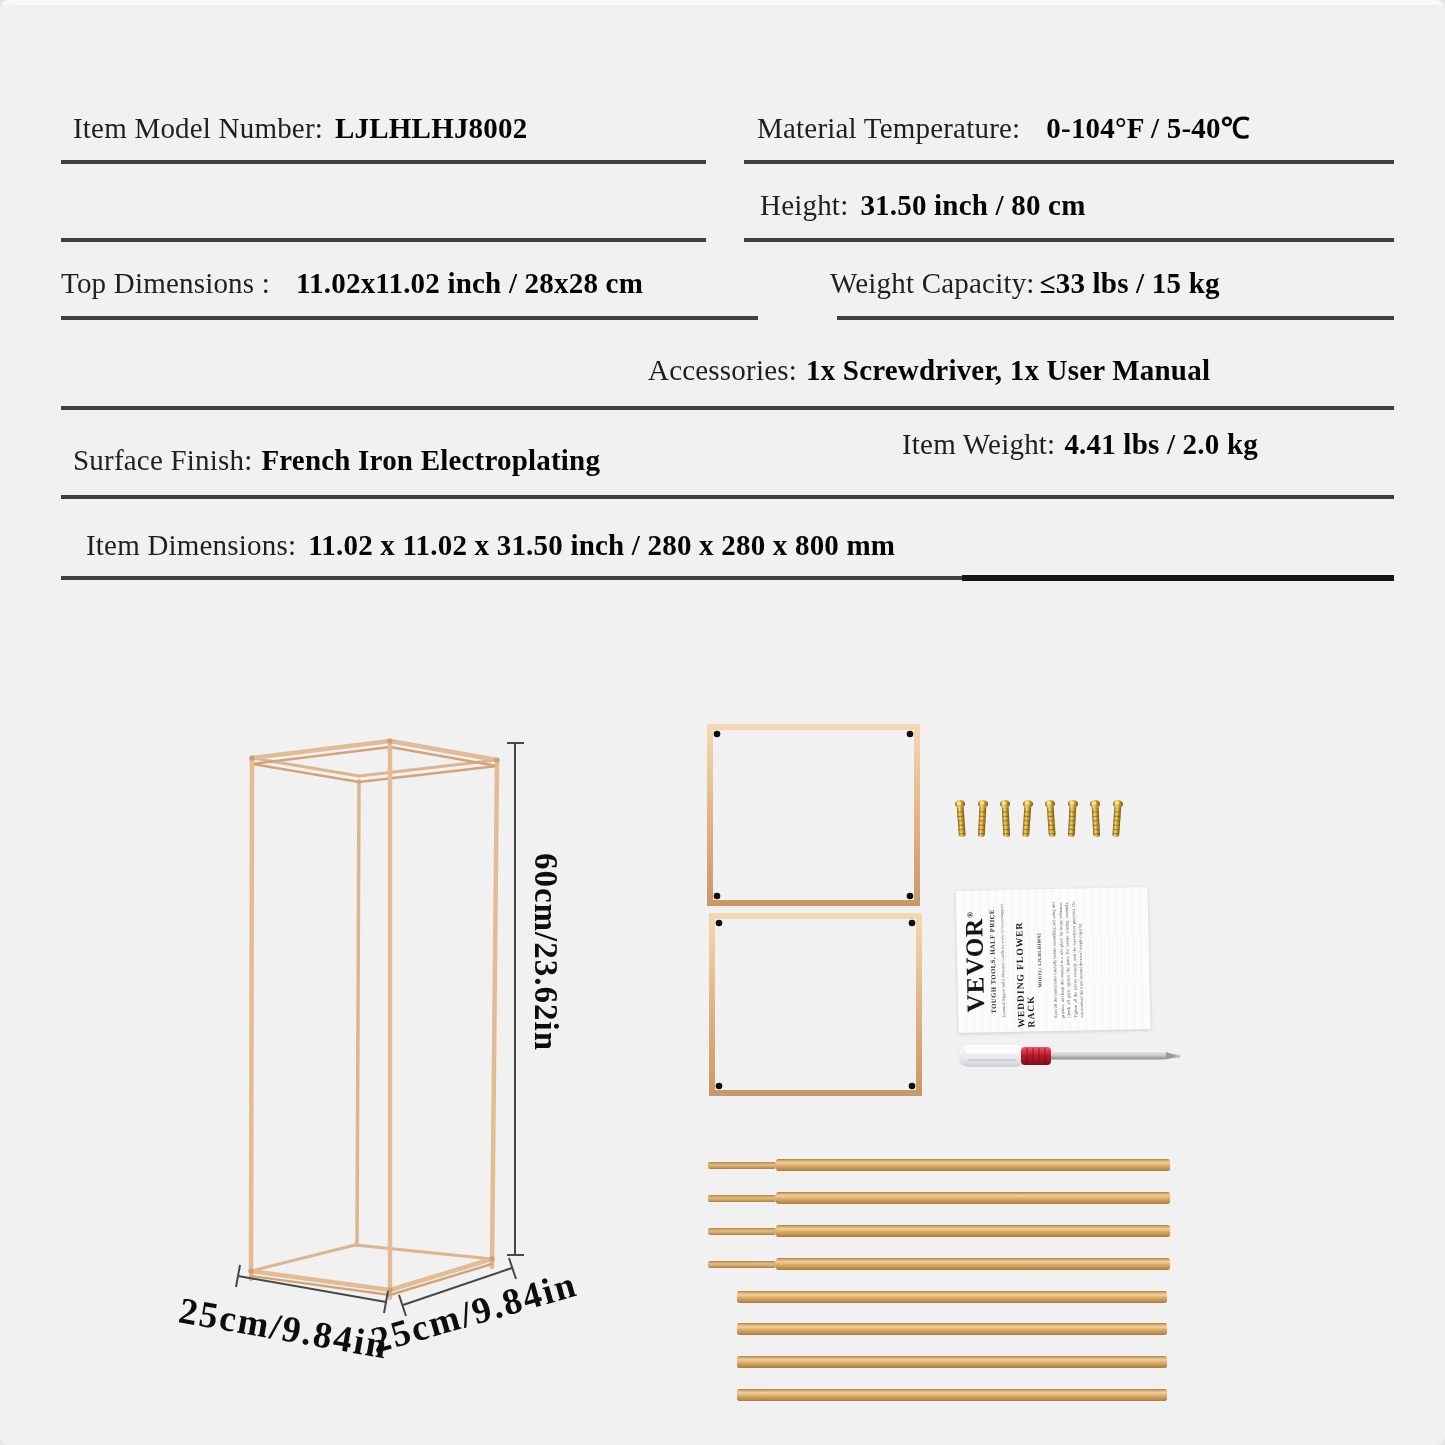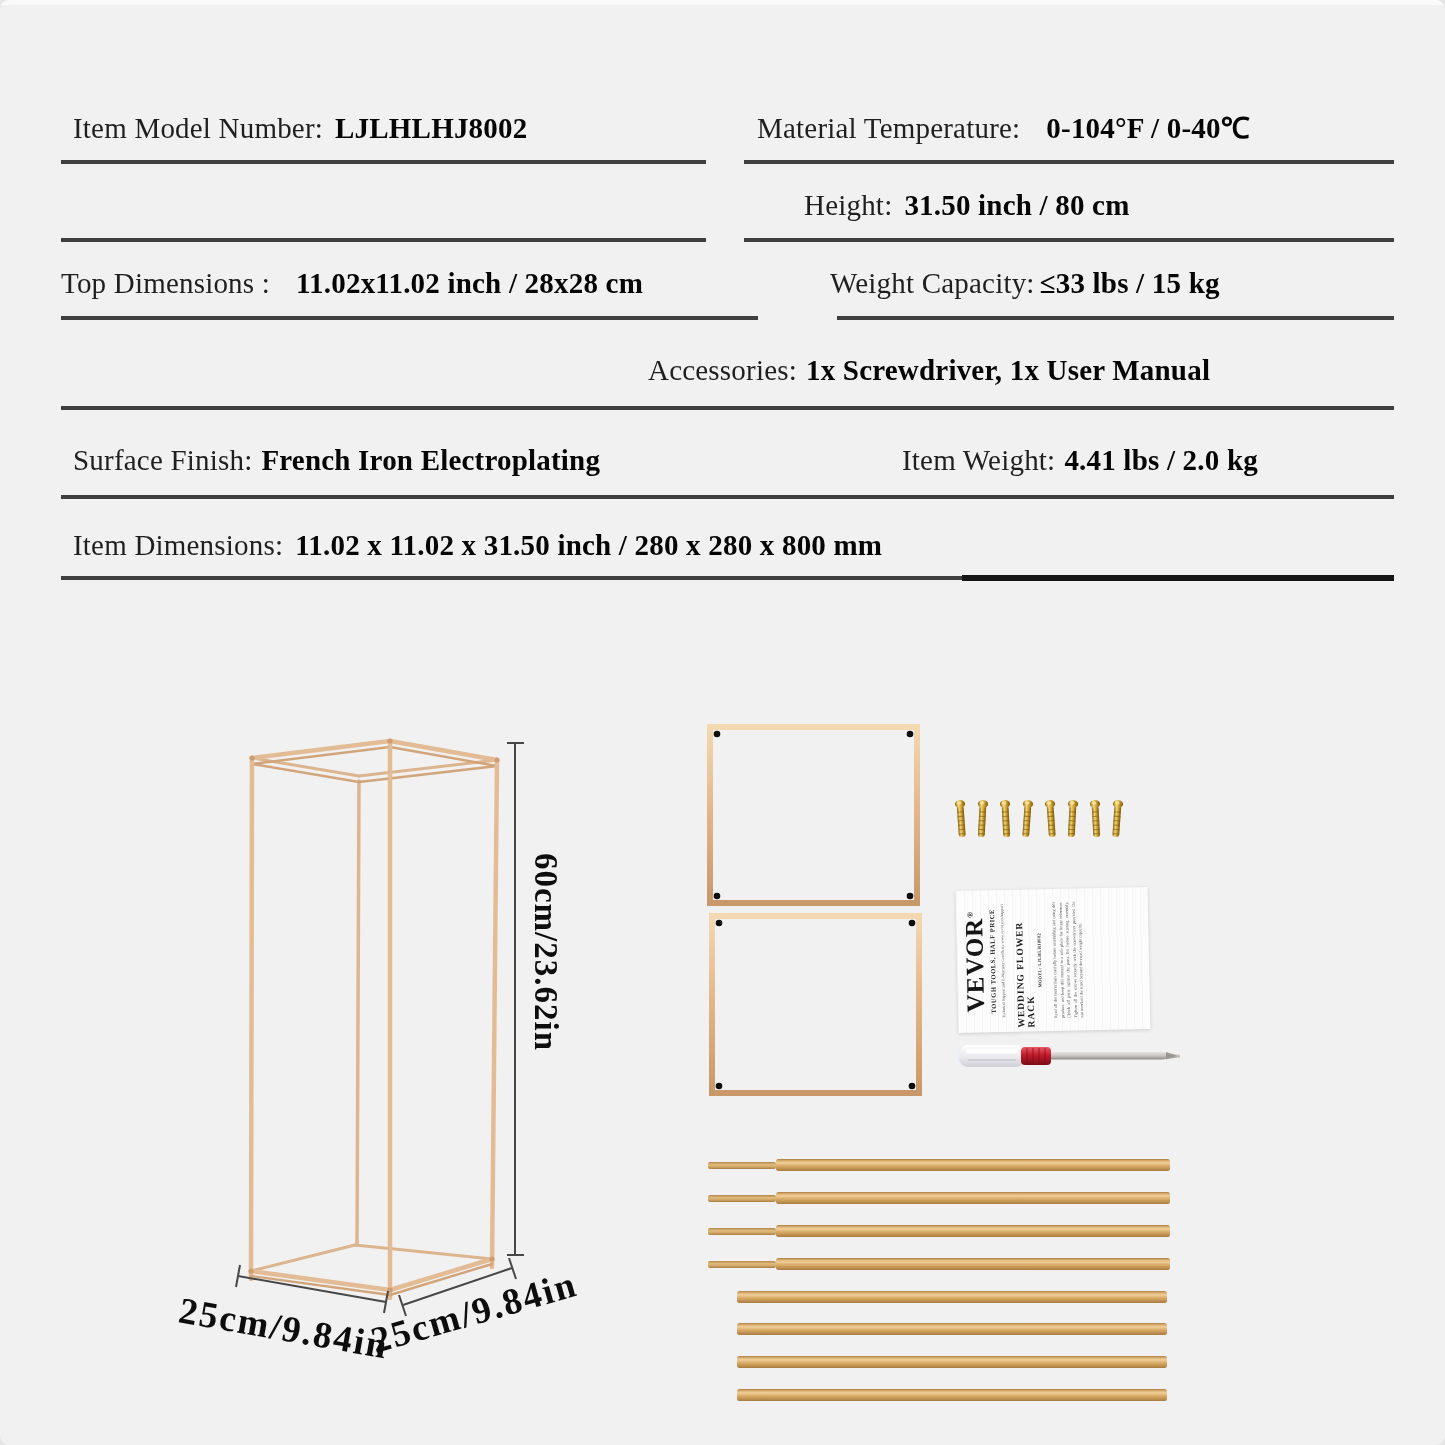--- a/index.html
+++ b/index.html
@@ -63,46 +63,46 @@
 </head>
 <body>
 
 <div class="canvas">
   <div class="top-strip"></div>
 
   <div class="cell" style="left:73px;top:108px;">
     <span class="lbl">Item Model Number:</span><span class="val">LJLHLHJ8002</span>
   </div>
   <div class="cell gap-lg" style="left:757px;top:108px;">
-    <span class="lbl">Material Temperature:</span><span class="val">0-104°F / 0-40℃</span>
-  </div>
-
-  <div class="cell" style="left:760px;top:185px;margin-left:44px;">
+    <span class="lbl">Material Temperature:</span><span class="val">0-104°F / 5-40℃</span>
+  </div>
+
+  <div class="cell" style="left:760px;top:185px;">
     <span class="lbl">Height:</span><span class="val">31.50 inch / 80 cm</span>
   </div>
 
   <div class="cell gap-lg" style="left:61px;top:263px;">
     <span class="lbl">Top Dimensions :</span><span class="val">11.02x11.02 inch / 28x28 cm</span>
   </div>
   <div class="cell gap-xs" style="left:830px;top:263px;">
     <span class="lbl">Weight Capacity:</span><span class="val">≤33 lbs / 15 kg</span>
   </div>
 
   <div class="cell gap-sm" style="left:648px;top:350px;">
     <span class="lbl">Accessories:</span><span class="val">1x Screwdriver, 1x User Manual</span>
   </div>
 
   <div class="cell gap-sm" style="left:73px;top:440px;">
     <span class="lbl">Surface Finish:</span><span class="val">French Iron Electroplating</span>
   </div>
-  <div class="cell gap-sm" style="left:902px;top:440px;">
+  <div class="cell gap-sm" style="left:902px;top:424px;">
     <span class="lbl">Item Weight:</span><span class="val">4.41 lbs / 2.0 kg</span>
   </div>
 
-  <div class="cell" style="left:73px;top:525px;">
+  <div class="cell" style="left:86px;top:525px;">
     <span class="lbl">Item Dimensions:</span><span class="val">11.02 x 11.02 x 31.50 inch / 280 x 280 x 800 mm</span>
   </div>
 
   <div class="hr" style="left:61px;top:160px;width:645px;"></div>
   <div class="hr" style="left:744px;top:160px;width:650px;"></div>
   <div class="hr" style="left:61px;top:238px;width:645px;"></div>
   <div class="hr" style="left:744px;top:238px;width:650px;"></div>
   <div class="hr" style="left:61px;top:316px;width:697px;"></div>
   <div class="hr" style="left:837px;top:316px;width:557px;"></div>
   <div class="hr" style="left:61px;top:406px;width:1333px;"></div>

